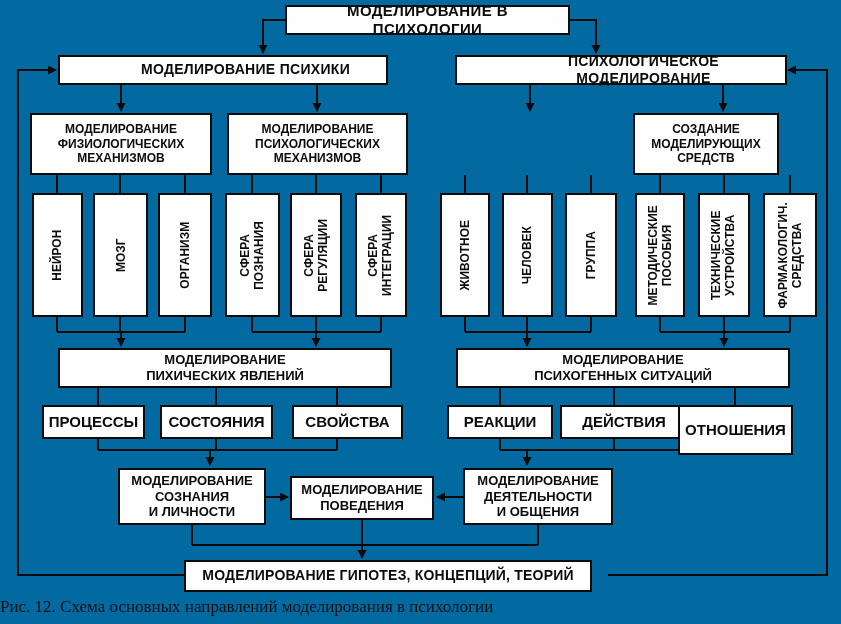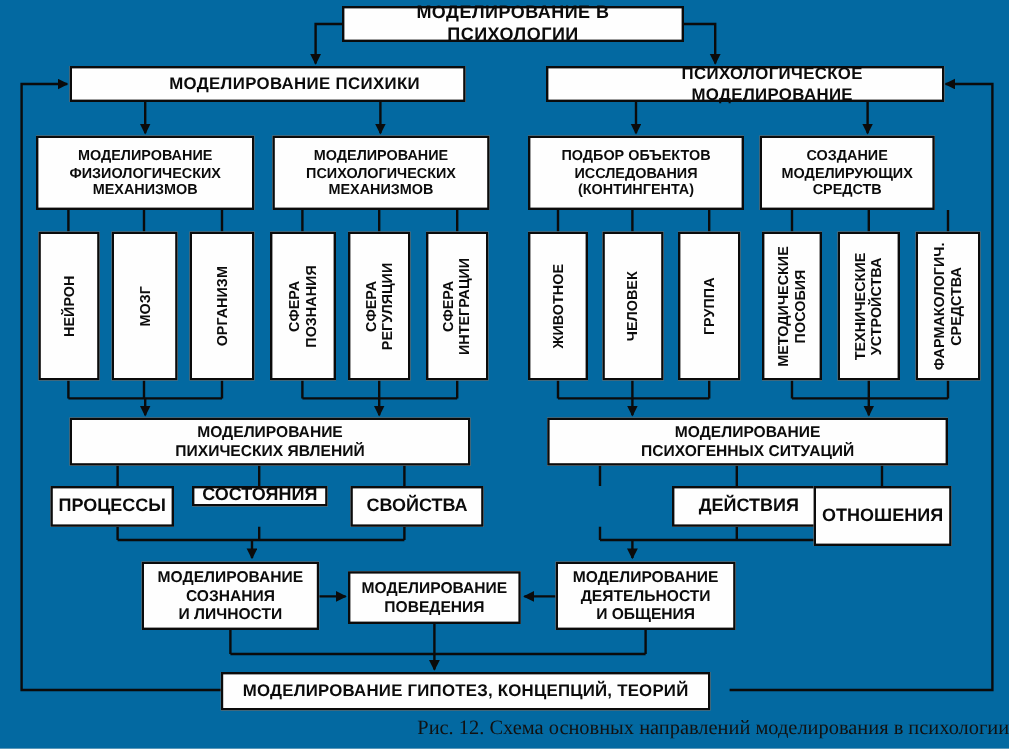--- a/index.html
+++ b/index.html
@@ -25,21 +25,21 @@
   .f-l7   { font-size:14px; letter-spacing:.2px; }
   .vbox { padding:0; }
   .vtext {
     flex:none; width:max-content; max-width:none;
     transform:rotate(-90deg); transform-origin:center center;
     font-size:12px; font-weight:bold; text-align:center;
     white-space:pre-line; line-height:1.2;
   }
   .caption {
     position:absolute; left:0; right:0; top:597; top:597px;
-    text-align:right; font-family:"Liberation Serif", serif;
+    text-align:left; font-family:"Liberation Serif", serif;
     font-size:17px; color:#111;
   }
 </style>
 </head>
 <body>
 
 <div class="stage">
 
   <svg class="wires" width="841" height="624" viewBox="0 0 841 624">
     <defs>
@@ -84,23 +84,20 @@
 
   <div class="box f-l1" style="left:58px;top:55px;width:330px;height:30px">МОДЕЛИРОВАНИЕ ПСИХИКИ</div>
   <div class="box f-l1" style="left:455px;top:55px;width:332px;height:30px">ПСИХОЛОГИЧЕСКОЕ МОДЕЛИРОВАНИЕ</div>
 
   <div class="box f-l2" style="left:30px;top:113px;width:182px;height:62px">МОДЕЛИРОВАНИЕ
 ФИЗИОЛОГИЧЕСКИХ
 МЕХАНИЗМОВ</div>
   <div class="box f-l2" style="left:227px;top:113px;width:181px;height:62px">МОДЕЛИРОВАНИЕ
 ПСИХОЛОГИЧЕСКИХ
 МЕХАНИЗМОВ</div>
-  <div class="box f-l2" style="left:440px;top:113px;width:180px;height:62px">ПОДБОР ОБЪЕКТОВ
-ИССЛЕДОВАНИЯ
-(КОНТИНГЕНТА)</div>
   <div class="box f-l2" style="left:633px;top:113px;width:146px;height:62px">СОЗДАНИЕ
 МОДЕЛИРУЮЩИХ
 СРЕДСТВ</div>
 
   <div class="box vbox" style="left:32px;top:193px;width:51px;height:124px">
     <span class="vtext">НЕЙРОН</span></div>
   <div class="box vbox" style="left:93px;top:193px;width:55px;height:124px">
     <span class="vtext">МОЗГ</span></div>
   <div class="box vbox" style="left:158px;top:193px;width:54px;height:124px">
     <span class="vtext">ОРГАНИЗМ</span></div>
@@ -131,22 +128,23 @@
   <div class="box vbox" style="left:763px;top:193px;width:54px;height:124px">
     <span class="vtext">ФАРМАКОЛОГИЧ.
 СРЕДСТВА</span></div>
 
   <div class="box f-l4" style="left:58px;top:348px;width:334px;height:40px">МОДЕЛИРОВАНИЕ
 ПИХИЧЕСКИХ ЯВЛЕНИЙ</div>
   <div class="box f-l4" style="left:456px;top:348px;width:334px;height:40px">МОДЕЛИРОВАНИЕ
 ПСИХОГЕННЫХ СИТУАЦИЙ</div>
 
   <div class="box f-l5" style="left:42px;top:405px;width:103px;height:34px">ПРОЦЕССЫ</div>
-  <div class="box f-l5" style="left:160px;top:405px;width:113px;height:17px">СОСТОЯНИЯ</div>
+  <div class="box f-l5" style="left:160px;top:405px;width:113px;height:34px">СОСТОЯНИЯ</div>
   <div class="box f-l5" style="left:292px;top:405px;width:111px;height:34px">СВОЙСТВА</div>
+  <div class="box f-l5" style="left:447px;top:405px;width:106px;height:34px">РЕАКЦИИ</div>
   <div class="box f-l5" style="left:560px;top:405px;width:128px;height:34px">ДЕЙСТВИЯ</div>
   <div class="box f-l5" style="left:678px;top:405px;width:115px;height:50px">ОТНОШЕНИЯ</div>
 
   <div class="box f-l6" style="left:118px;top:468px;width:148px;height:57px">МОДЕЛИРОВАНИЕ
 СОЗНАНИЯ
 И ЛИЧНОСТИ</div>
   <div class="box f-l6" style="left:290px;top:476px;width:144px;height:44px">МОДЕЛИРОВАНИЕ
 ПОВЕДЕНИЯ</div>
   <div class="box f-l6" style="left:463px;top:468px;width:150px;height:57px">МОДЕЛИРОВАНИЕ
 ДЕЯТЕЛЬНОСТИ

